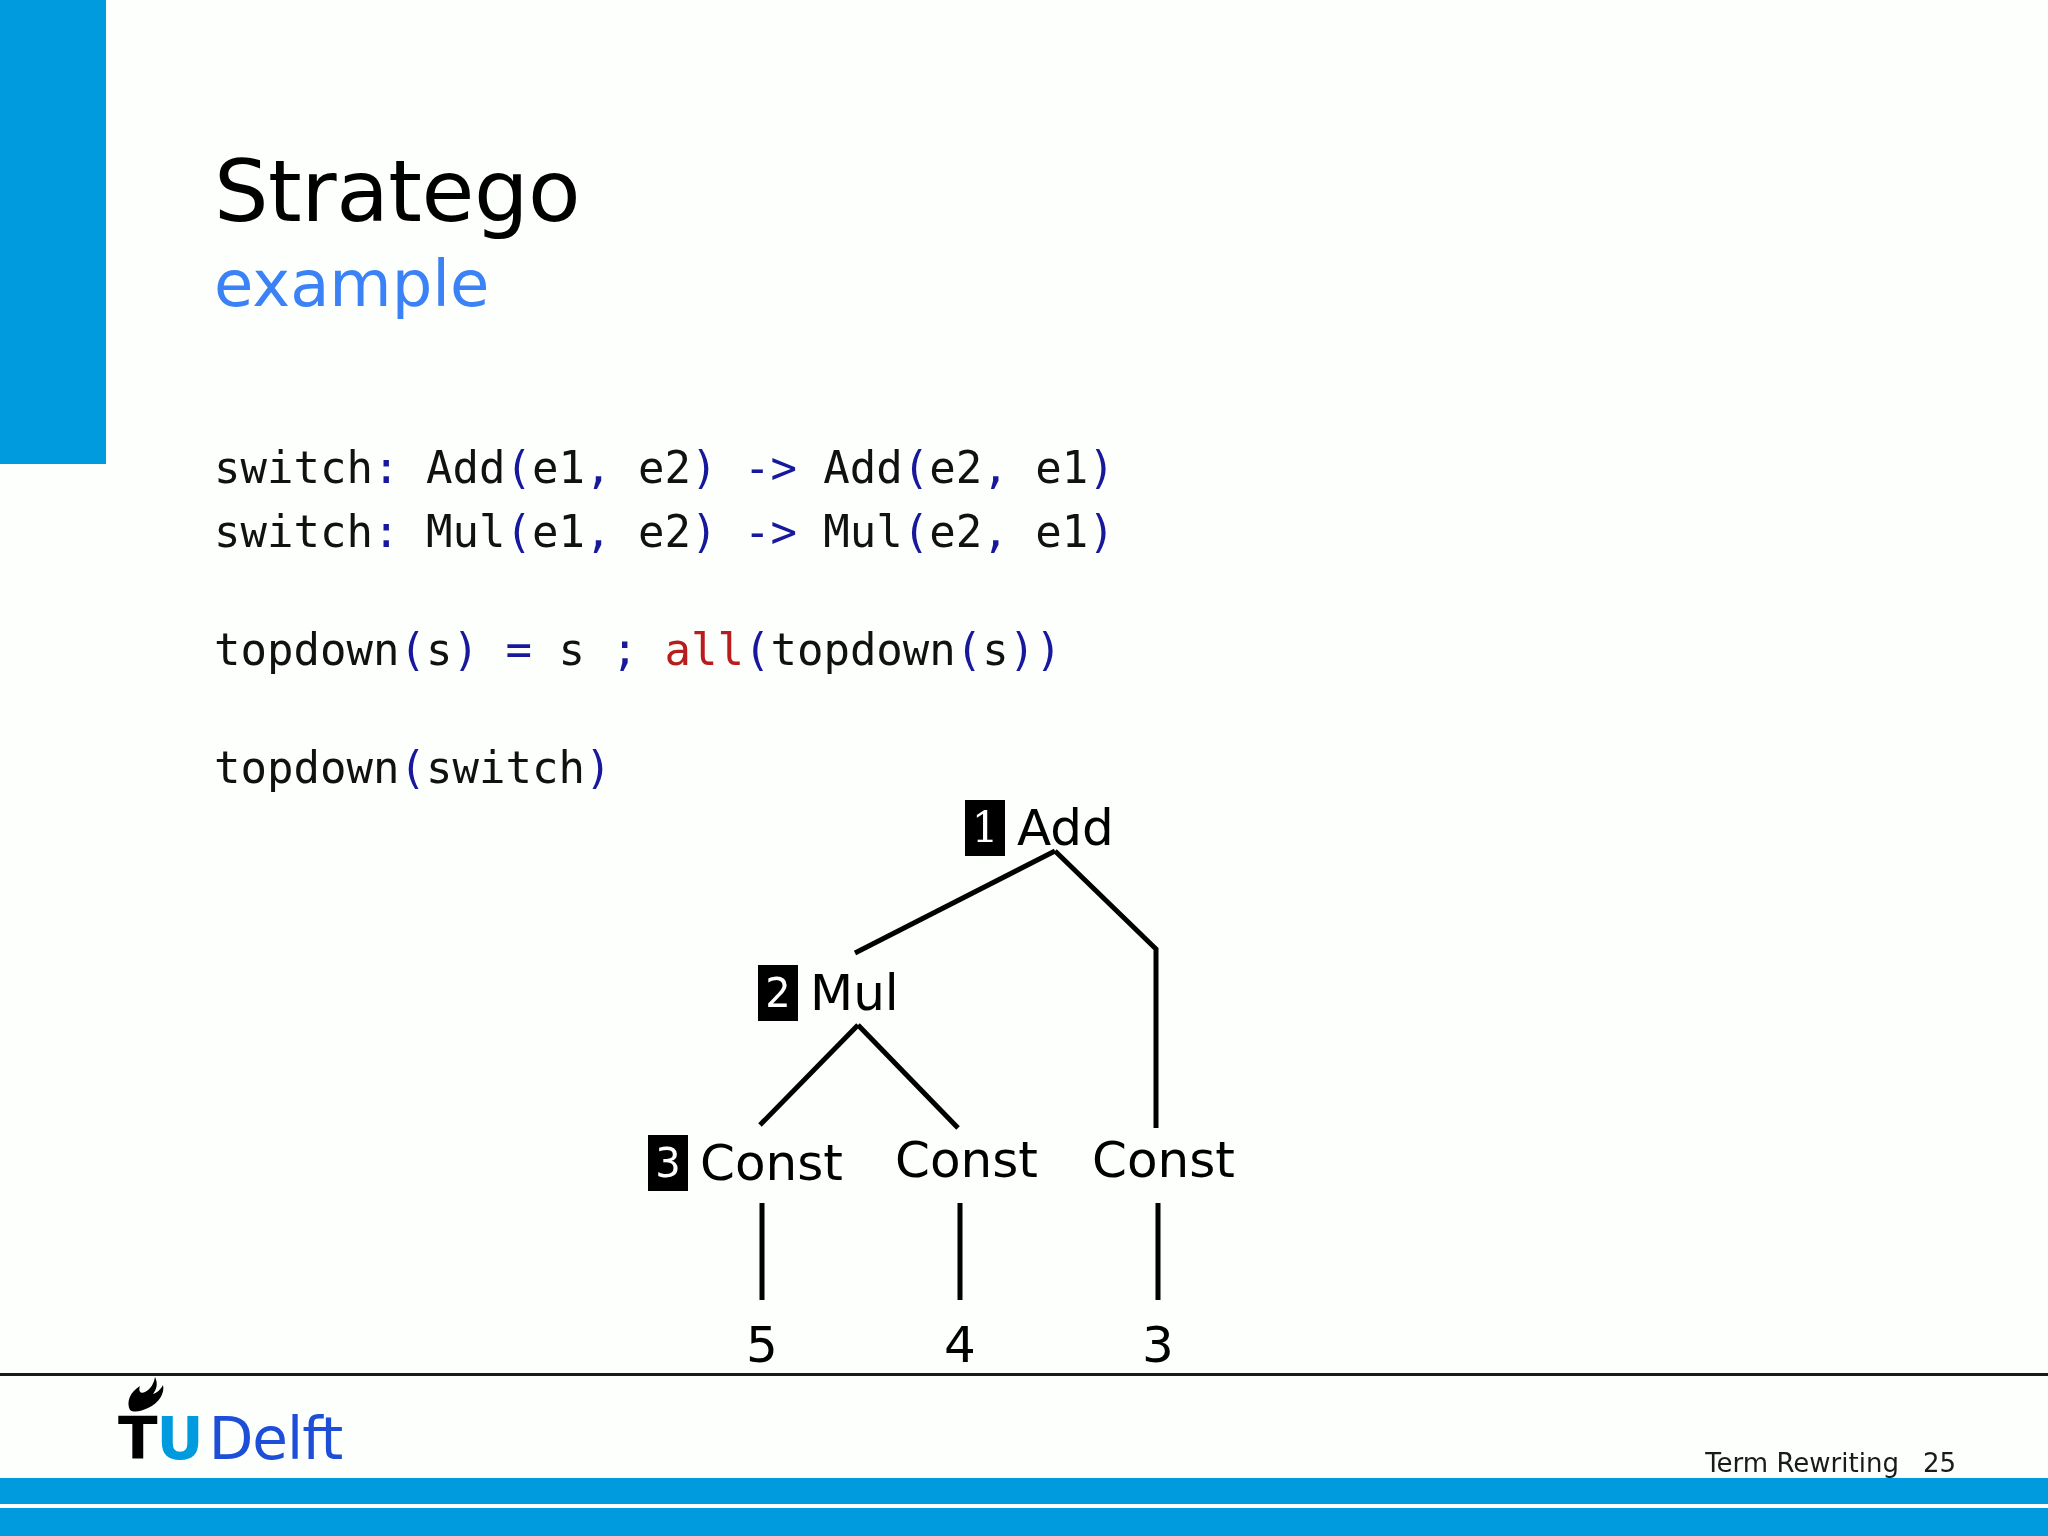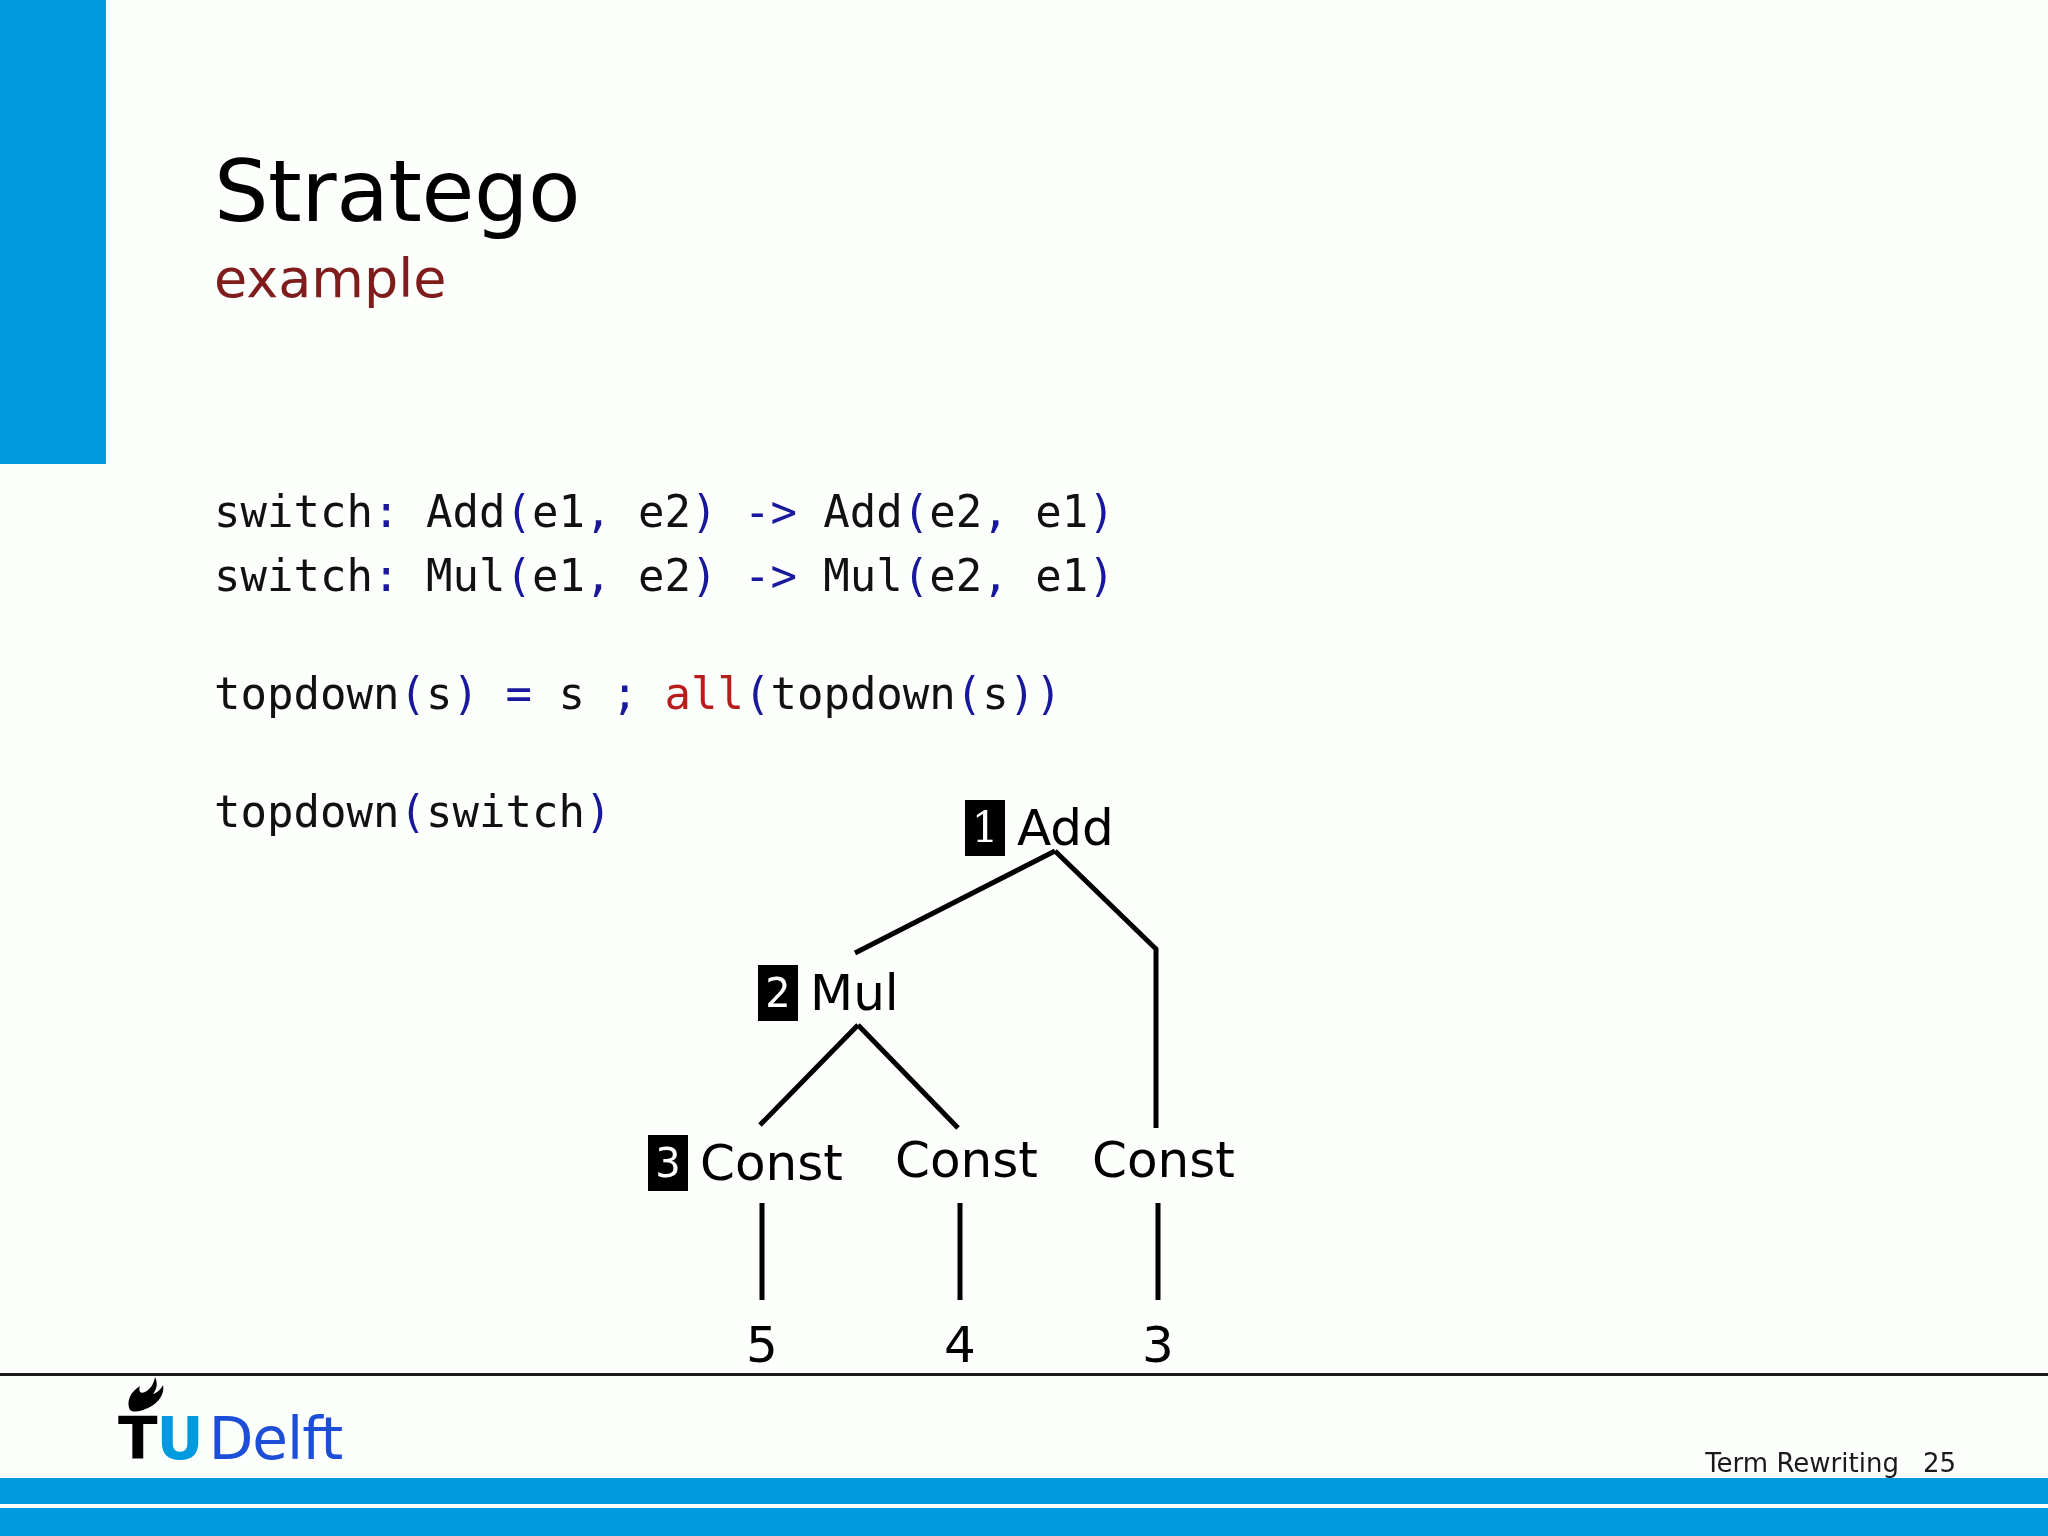--- a/index.html
+++ b/index.html
@@ -36,32 +36,32 @@
   .slide-title {
     font-size: 86px;
     line-height: 1.0;
     color: #000000;
     font-weight: 400;
     letter-spacing: -0.5px;
     white-space: nowrap;
   }
   .slide-subtitle {
     margin-top: 18px;
-    font-size: 54px;
+    font-size: 64px;
     line-height: 1.0;
-    color: #7f1d1d;
+    color: #3b82f6;
     font-weight: 400;
     white-space: nowrap;
   }
 
   
   .code-area {
     position: absolute;
     left: 214px;
-    top: 480px;
+    top: 436px;
     font-family: "DejaVu Sans Mono", monospace;
     font-size: 44px;
     line-height: 64px;
     color: #111111;
     white-space: pre;
   }
   .code-line { white-space: pre; }
   .code-gap { height: 54px; }
   .tok-punct { color: #17189c; }
   .tok-kw { color: #b91c1c; }

